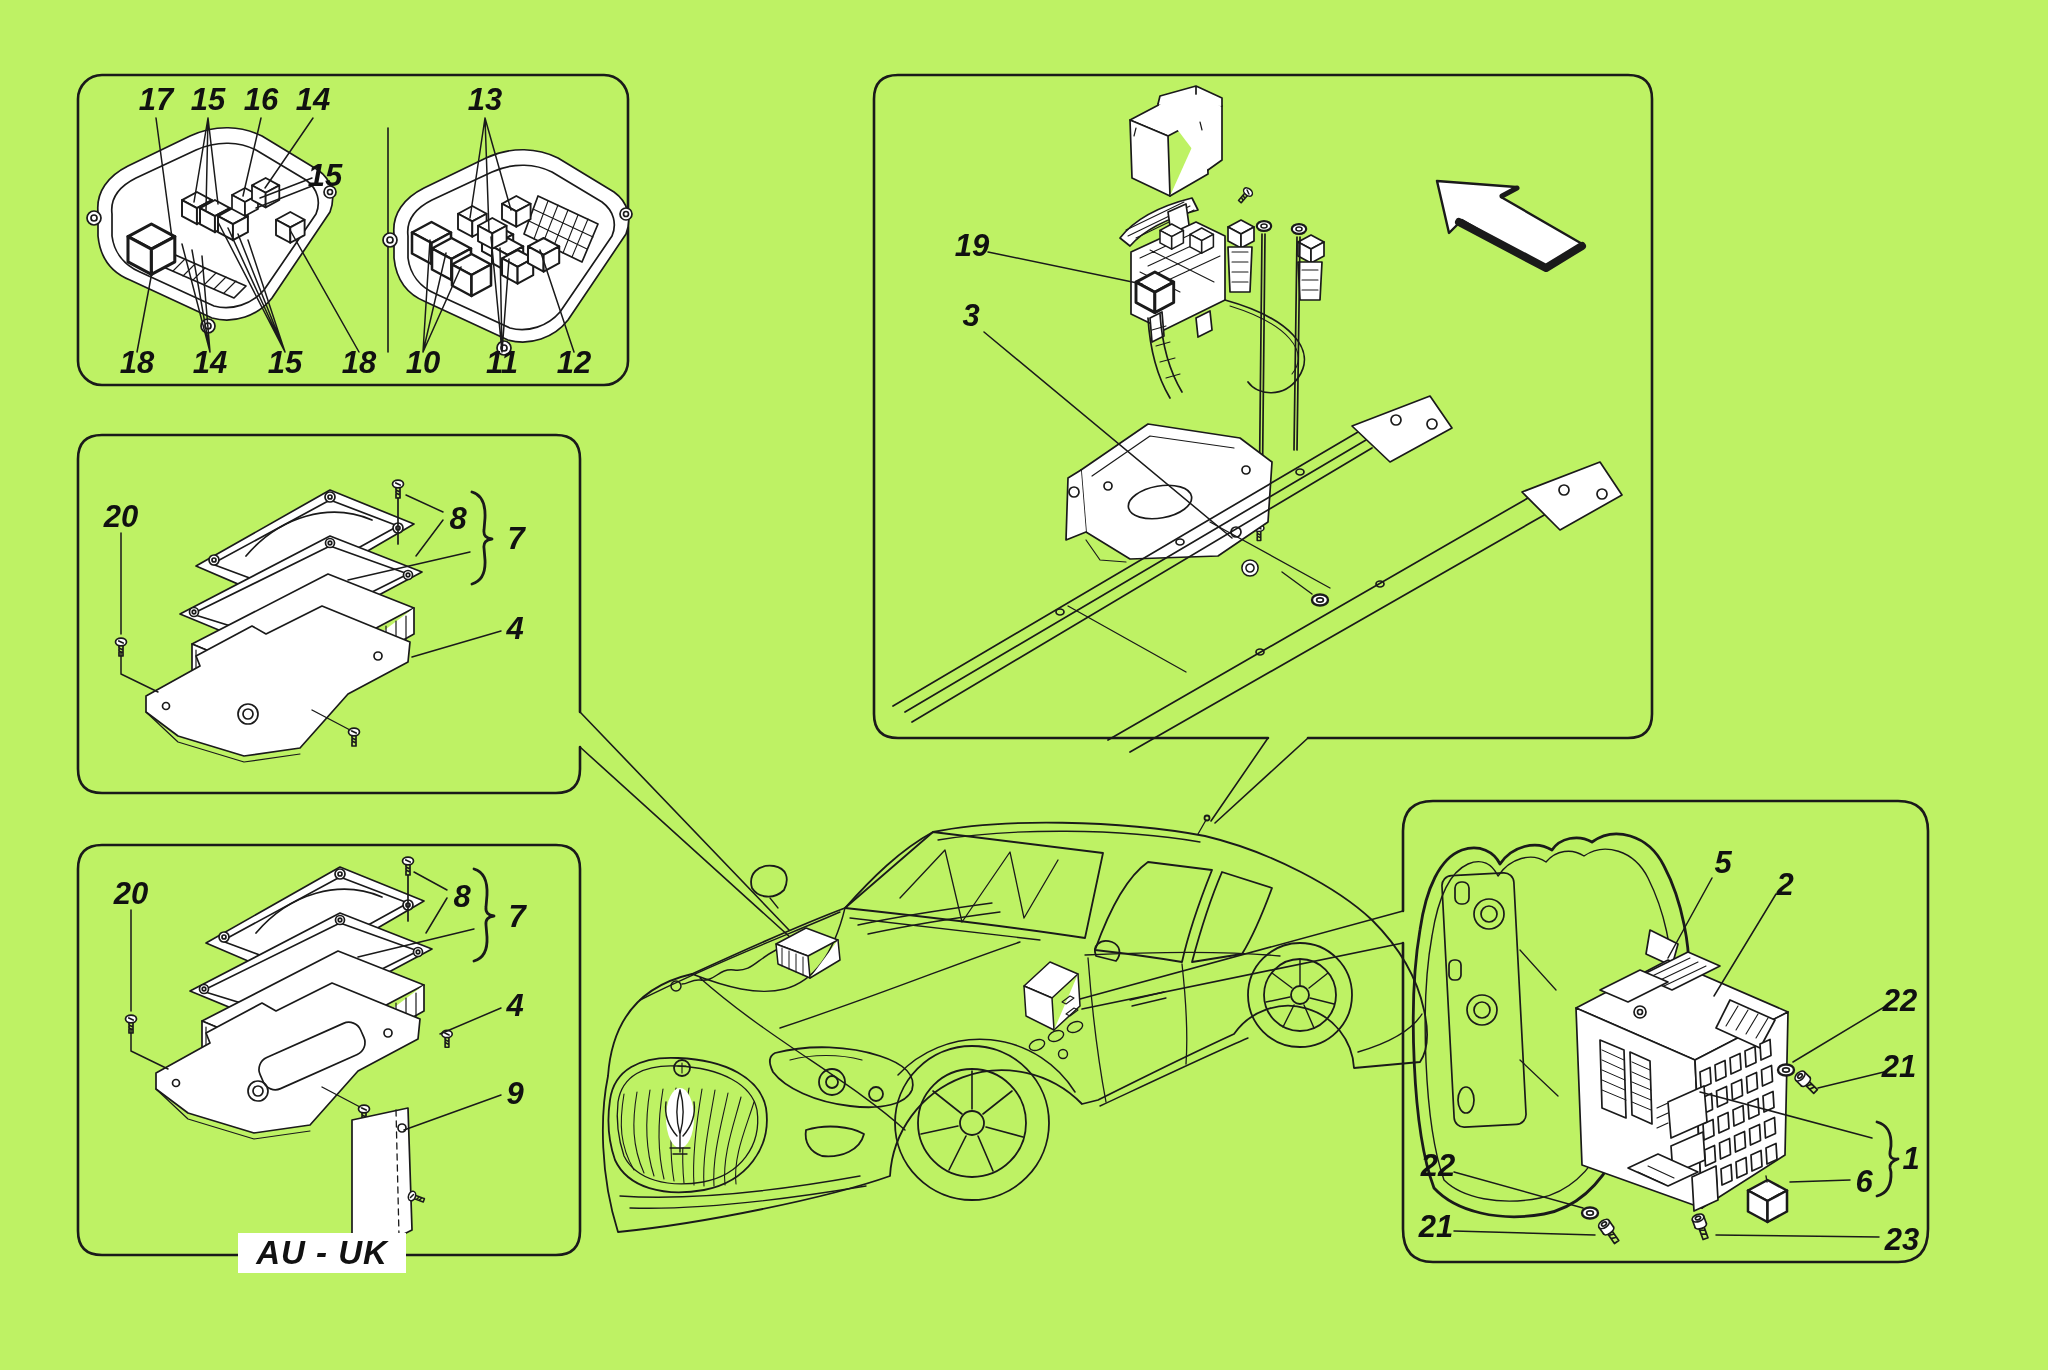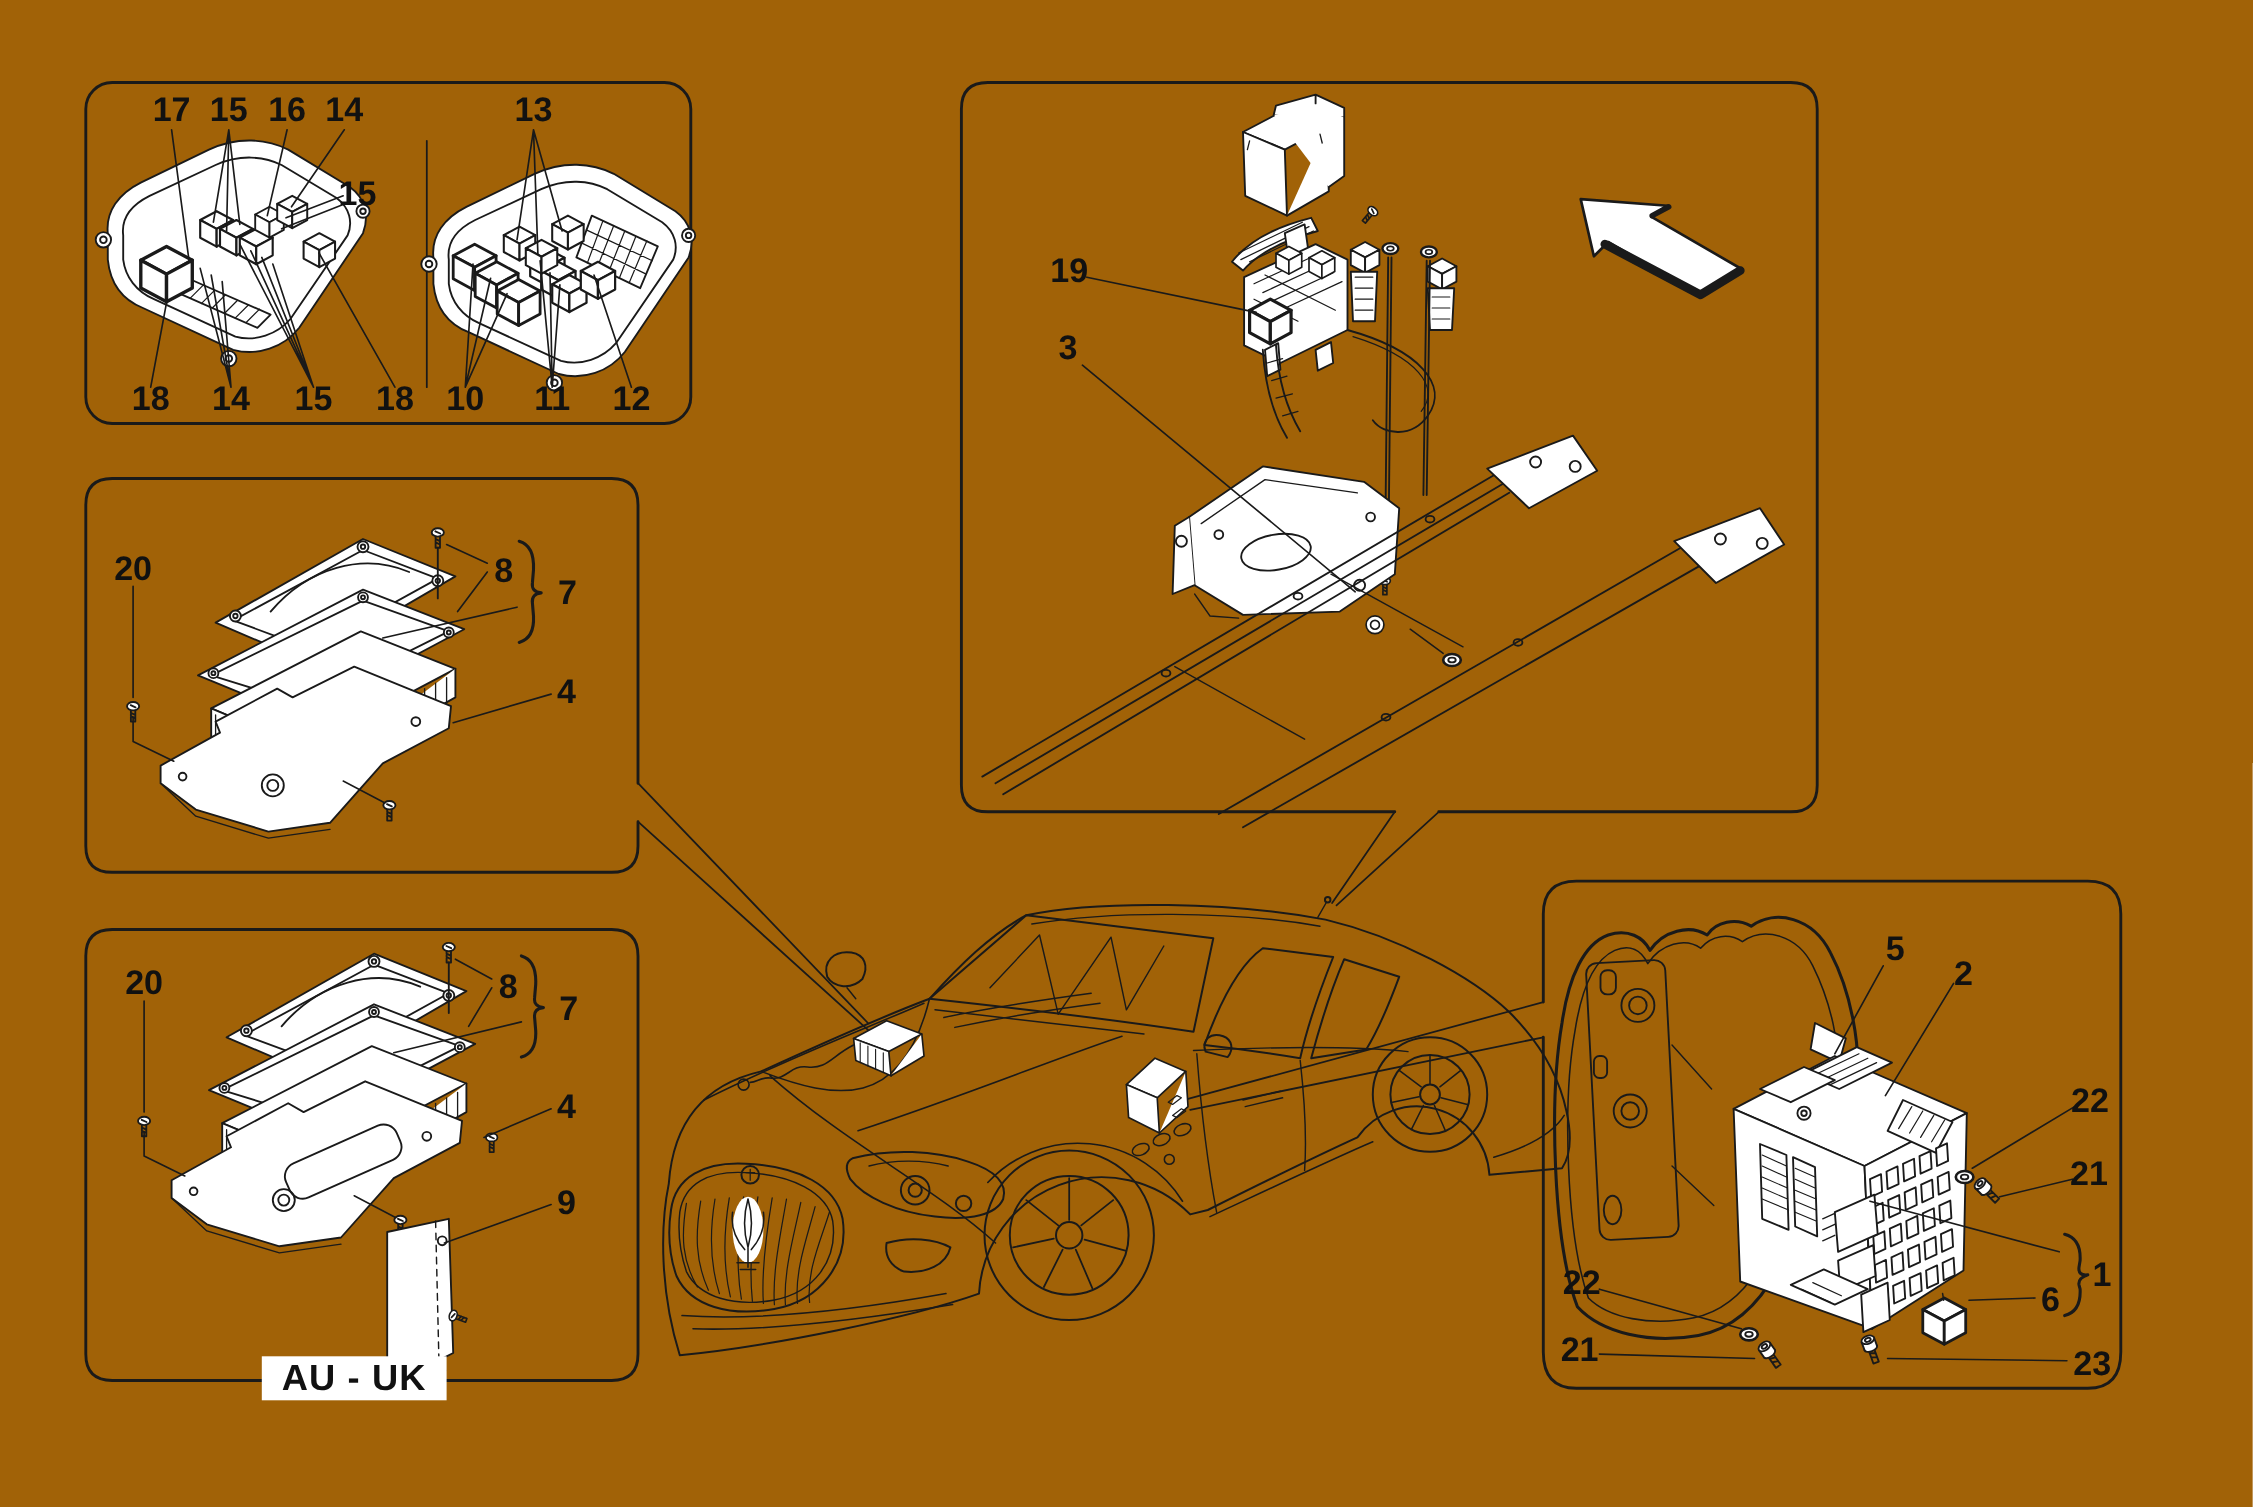--- a/index.html
+++ b/index.html
@@ -1,16 +1,16 @@
 <!DOCTYPE html>
 <html><head>
 <meta charset="utf-8">
 <style>
   html,body{margin:0;padding:0;background:#ffffff;}
-  #stage{width:2048px;height:1370px;position:relative;background:#a16207;}
+  #stage{width:2048px;height:1370px;position:relative;background:#bef264;font-style:italic;}
   svg{display:block}
   .callout{font-family:"Liberation Sans",sans-serif;font-size:31px;font-weight:700;fill:#111;stroke:none;text-anchor:middle;}
   .variant{font-family:"Liberation Sans",sans-serif;font-size:33px;font-weight:700;fill:#111;stroke:none;text-anchor:middle;letter-spacing:1px;}
 </style>
 </head>
 <body>
 
 <div id="stage">
 <svg width="2048" height="1370" viewBox="0 0 2048 1370" xmlns="http://www.w3.org/2000/svg">
 <g stroke="#1a1a1a" fill="none" stroke-width="1.7" stroke-linecap="round" stroke-linejoin="round">

